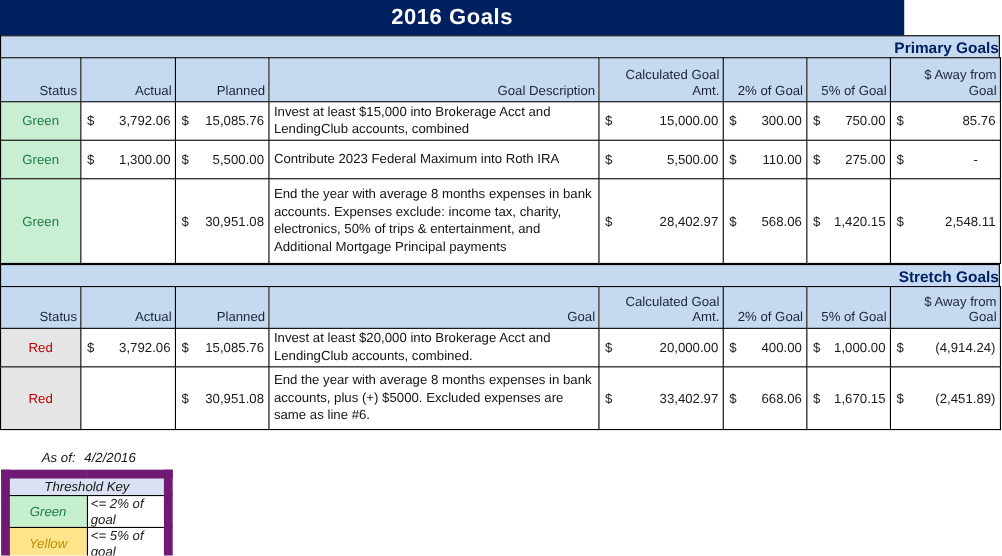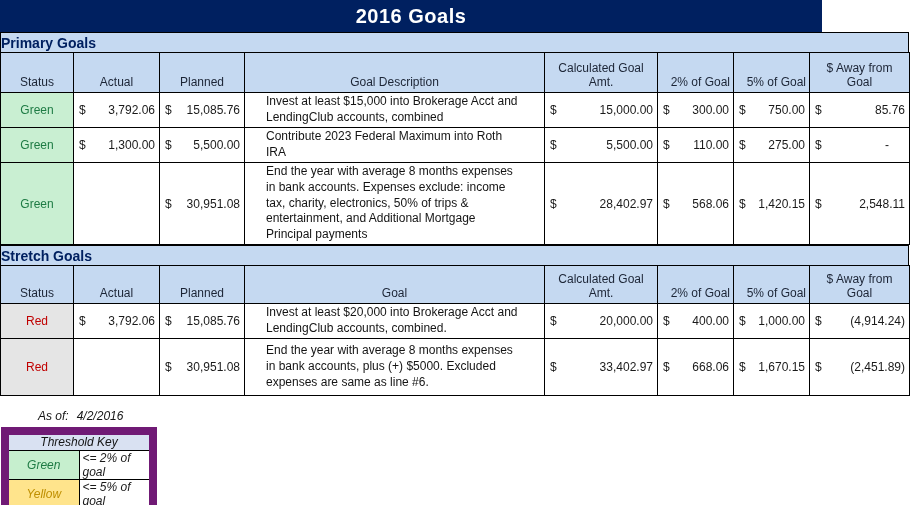--- a/index.html
+++ b/index.html
@@ -20,40 +20,40 @@
     font-size: 20px; font-weight: bold;
     display: flex; align-items: center; justify-content: center;
     letter-spacing: 0.5px;
   }
 
   .section-bar {
     width: 909px; height: 20px;
     background: #C5D9F1;
     color: #002060;
     font-size: 14px; font-weight: bold;
-    display: flex; align-items: center; justify-content: flex-start;
+    display: flex; align-items: center; justify-content: flex-end;
     border-left: 1px solid #000; border-right: 1px solid #000;
     border-top: 1px solid #000;
   }
 
   table.goals {
     width: 909px;
     border-collapse: collapse;
     table-layout: fixed;
   }
   table.goals th, table.goals td {
     border: 1px solid #000;
     font-size: 12px;
     overflow: hidden;
   }
   table.goals th {
     background: #C5D9F1;
     color: #1c2536;
     font-weight: normal;
-    text-align: center;
+    text-align: right;
     vertical-align: bottom;
     padding: 2px 3px 3px 3px;
   }
   table.goals th.r { text-align: right; }
 
   td.status {
     text-align: center; vertical-align: middle;
     font-size: 12px;
   }
   .status-green { background: #C9EFD2; color: #1E7B44; }
@@ -64,21 +64,21 @@
     display: flex; justify-content: space-between; align-items: center;
     padding: 0 4px 0 5px;
     font-size: 12px;
   }
   td.money.zero .amt { padding-right: 16px; }
 
   td.desc {
     vertical-align: middle;
     font-size: 11.5px;
     line-height: 1.32;
-    padding: 1px 21px;
+    padding: 1px 4px;
     color: #141414;
   }
 
   .as-of {
     position: absolute;
     left: 38px; top: 409px;
     font-size: 12px;
     font-style: italic;
     color: #141414;
   }

